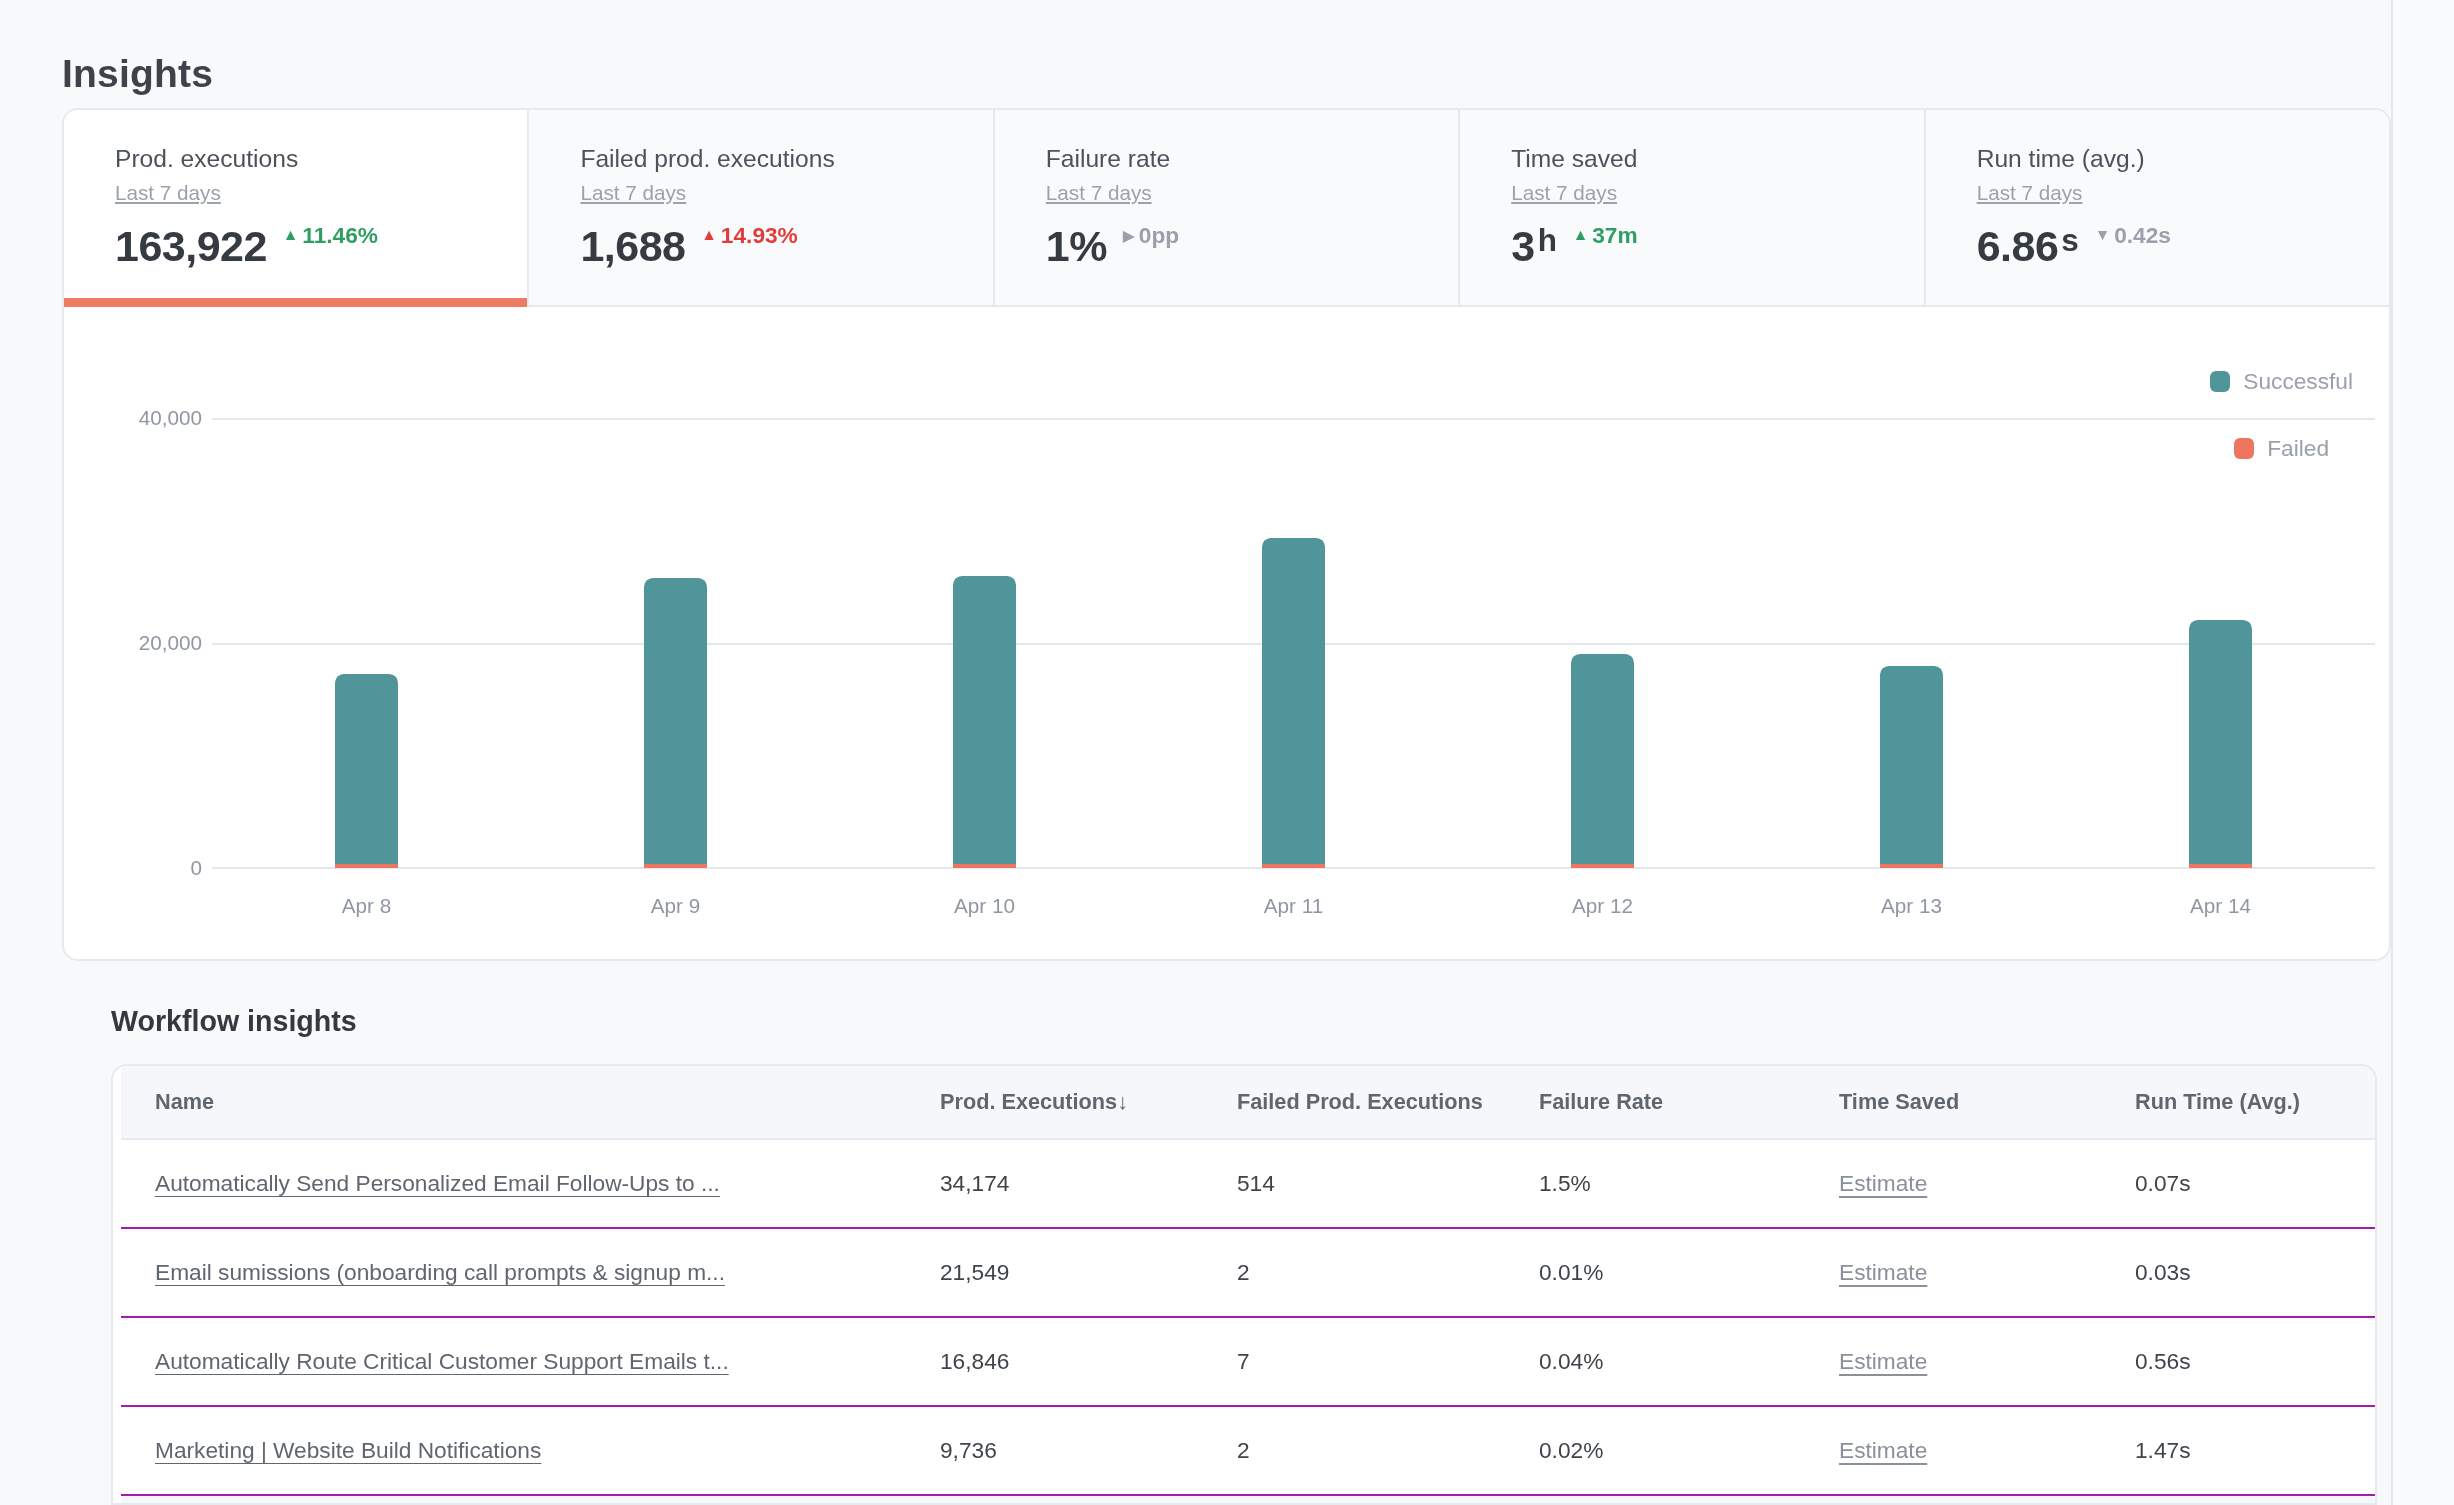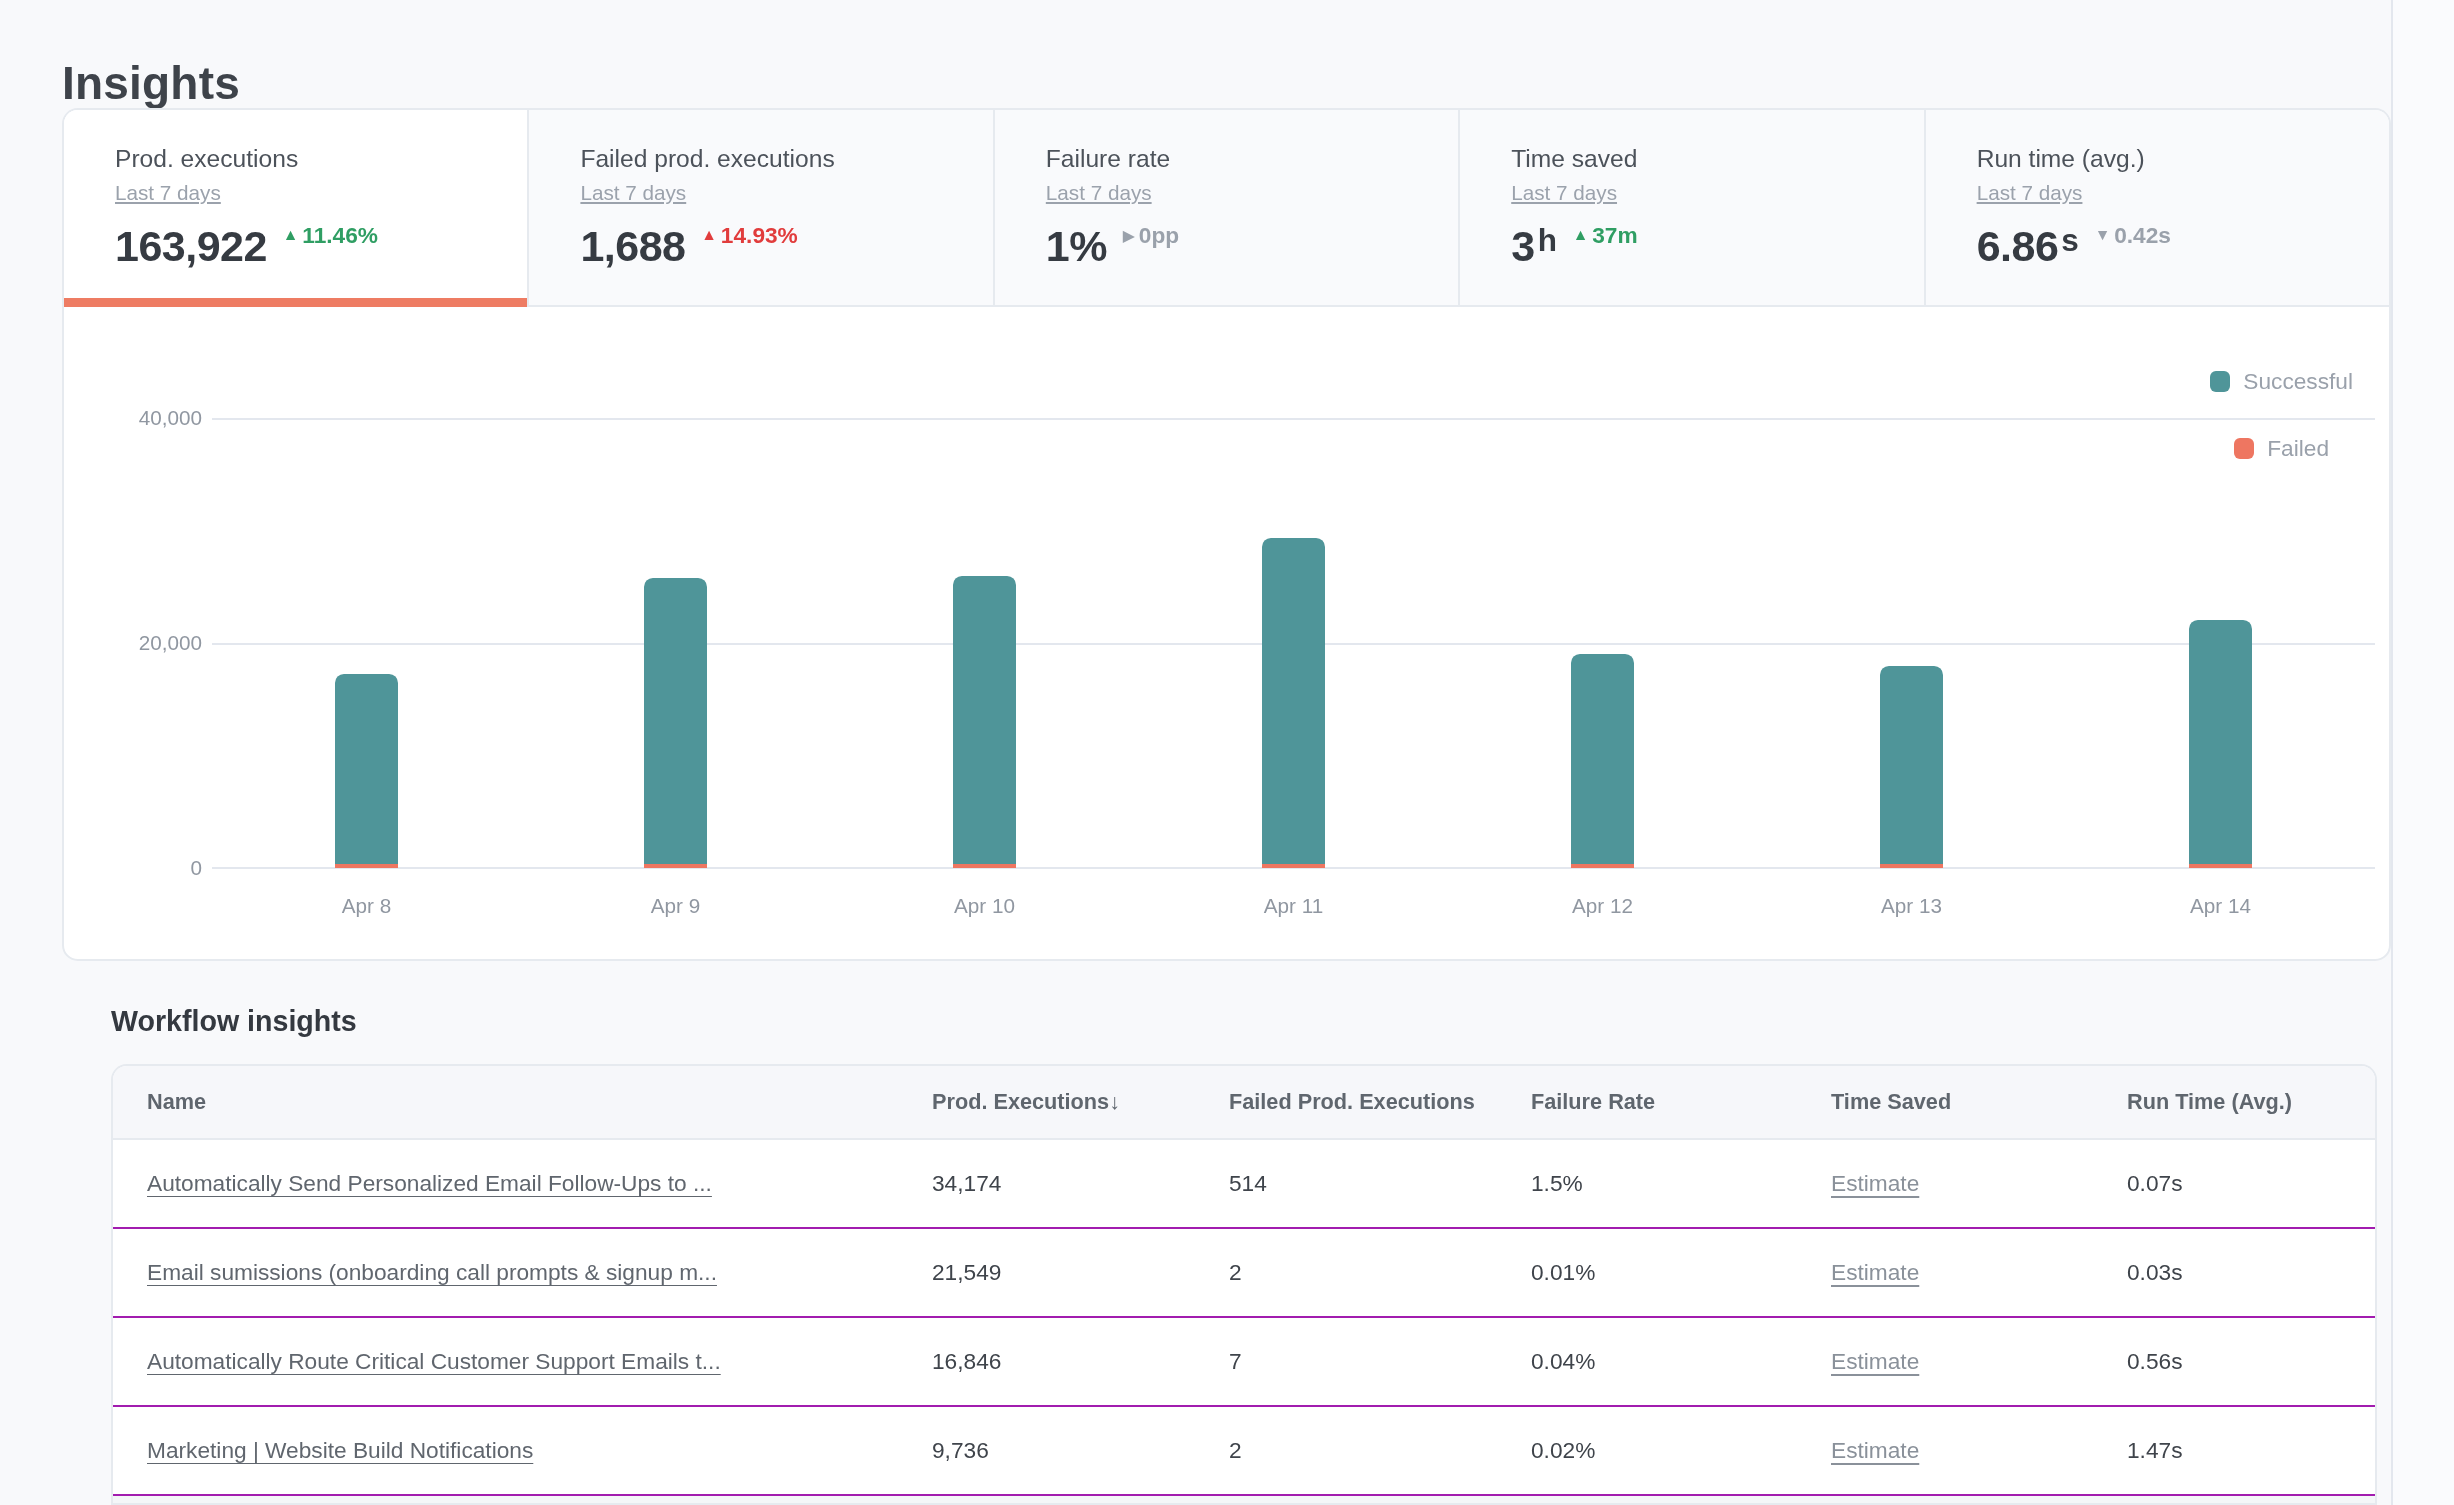--- a/index.html
+++ b/index.html
@@ -4,21 +4,21 @@
 <style>
   html,body{margin:0;padding:0;}
   body{
     width:2455px;height:1505px;position:relative;overflow:hidden;
     background:#f8f9fb;
     font-family:"Liberation Sans","DejaVu Sans",sans-serif;
     -webkit-font-smoothing:antialiased;
   }
   .page-title{
     position:absolute;left:62px;top:25.6px;
-    font-size:46px;font-weight:700;color:#3e434a;letter-spacing:0.2px;
+    font-size:39px;font-weight:700;color:#3e434a;letter-spacing:0.2px;
   }
   
   .insights-card{
     position:absolute;left:62px;top:108px;width:2329px;height:853px;
     background:#ffffff;border:2px solid #e6eaef;border-radius:15.8px;
     box-sizing:border-box;overflow:hidden;
   }
   .kpi-strip{
     display:flex;height:197px;background:#f9fafc;
     border-bottom:2px solid #e6eaef;box-sizing:border-box;
@@ -64,21 +64,21 @@
     font-size:20.7px;color:#9097a1;white-space:nowrap;
   }
   
   .section-title{
     position:absolute;left:111px;top:981px;
     font-size:28.6px;font-weight:700;color:#343940;
   }
   .table-card{
     position:absolute;left:111px;top:1064px;width:2266px;height:441px;
     background:#ffffff;border:2px solid #e6eaef;border-radius:15.8px 15.8px 0 0;
-    box-sizing:border-box;overflow:hidden;
+    box-sizing:border-box;overflow:hidden;padding-left:8px;
   }
   .thead,.trow{
     display:grid;
     grid-template-columns:819px 297px 302px 300px 296px 248px;
     align-items:center;box-sizing:border-box;
   }
   .thead{
     height:74px;background:#f6f7fa;border-bottom:2px solid #e6eaef;
     font-size:21.7px;font-weight:600;color:#5f666e;
   }

